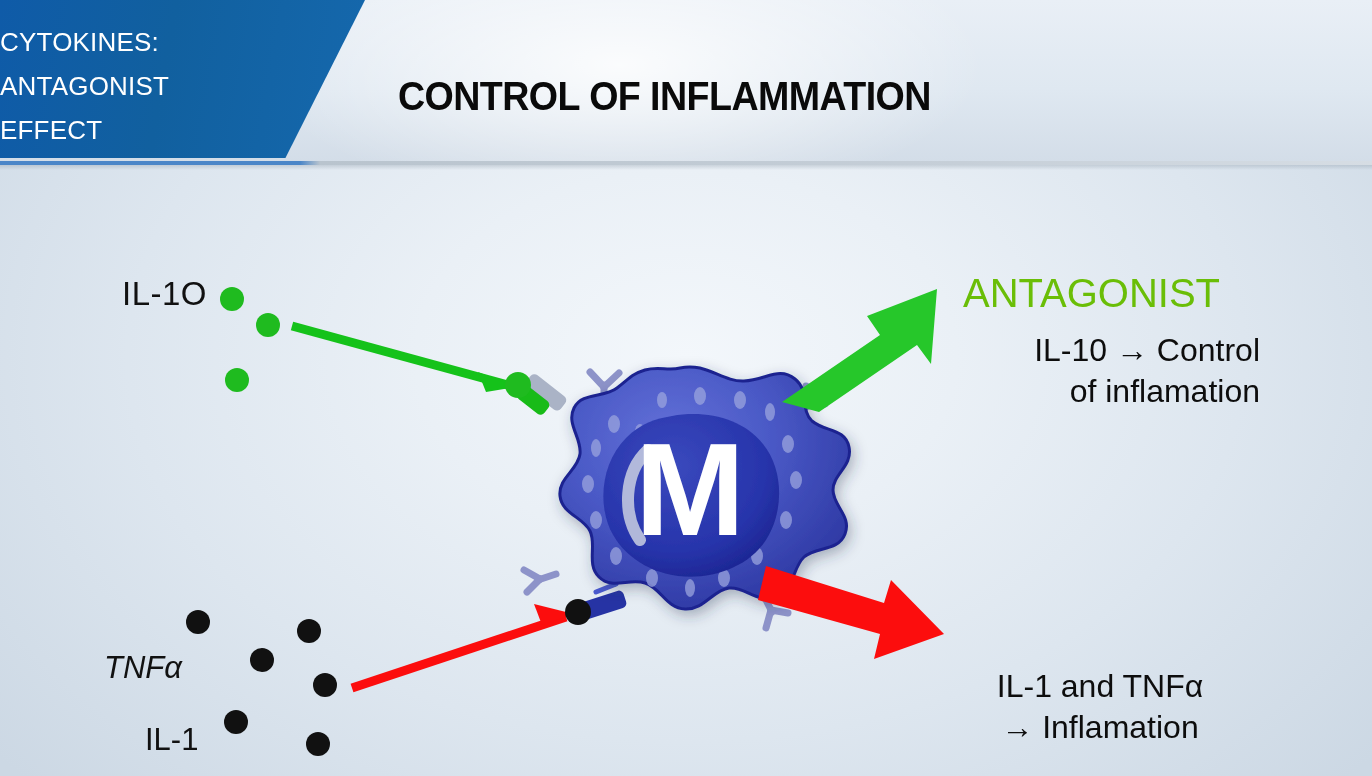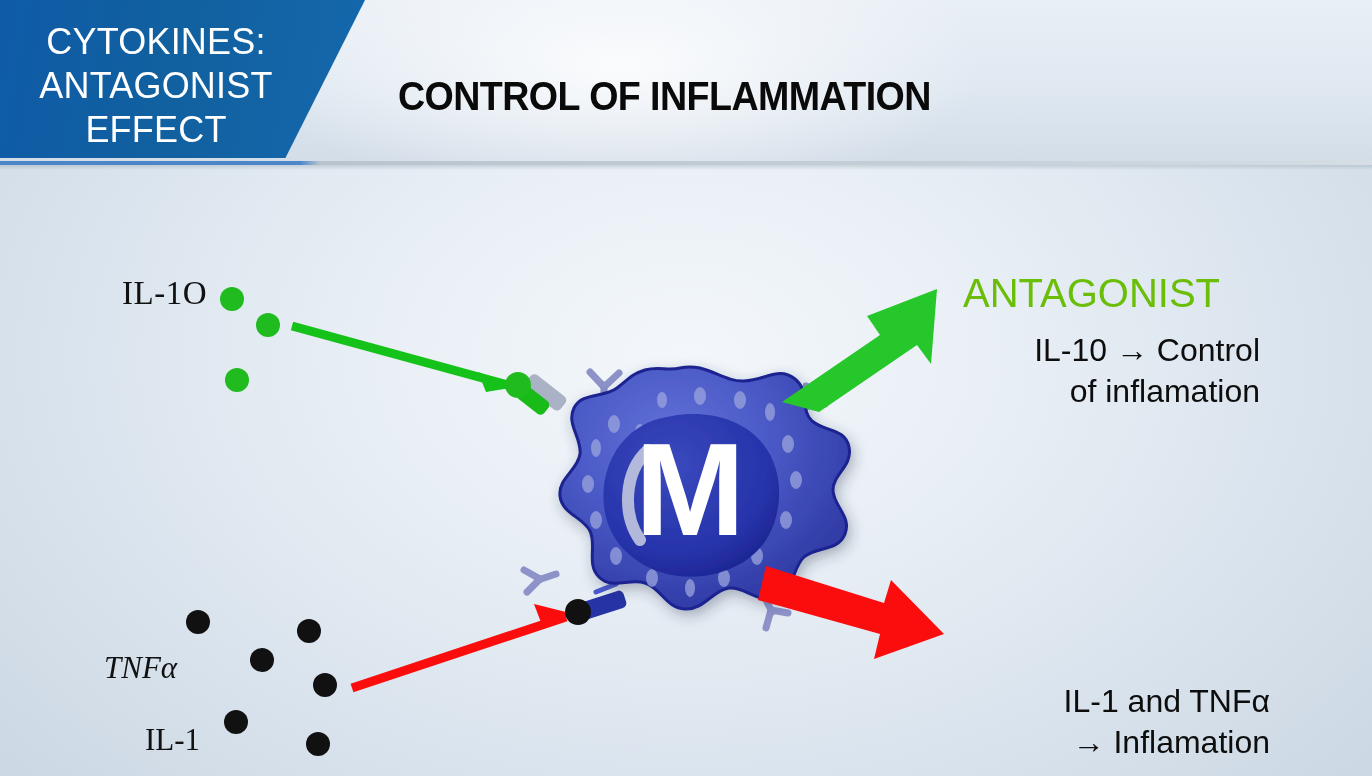--- a/index.html
+++ b/index.html
@@ -61,23 +61,23 @@
     left: 0; top: 0;
     width: 365px; height: 158px;
     background: linear-gradient(100deg, #0f5ba8 0%, #11609f 45%, #1568ad 100%);
     -webkit-clip-path: polygon(0 0, 100% 0, 78.2% 100%, 0 100%);
     clip-path: polygon(0 0, 100% 0, 78.2% 100%, 0 100%);
   }
   #banner-title {
     position: absolute;
     left: 0; top: 20px;
     width: 312px;
-    text-align: center;
+    text-align: left;
     color: #ffffff;
-    font-size: 36px;
+    font-size: 26px;
     line-height: 44px;
     letter-spacing: 0.2px;
     white-space: pre-line;
     font-family: "Liberation Sans", sans-serif;
   }
 
   #slide-title {
     position: absolute;
     left: 398px; top: 74px;
     font-size: 40px;
@@ -87,21 +87,21 @@
     transform: scaleX(0.94);
     transform-origin: left center;
     font-family: "Liberation Sans", sans-serif;
     white-space: nowrap;
   }
 
   
   .label {
     position: absolute;
     color: #111111;
-    font-family: Liberation Serif, serif;
+    font-family: Liberation Sans, sans-serif;
     white-space: nowrap;
   }
   #label-il10 {
     left: 122px; top: 275px;
     font-size: 33px;
     letter-spacing: 0.5px;
   }
   #label-tnfa {
     left: 104px; top: 650px;
     font-size: 31px;
@@ -134,23 +134,23 @@
   #heading-activation {
     position: absolute;
     left: 968px; top: 589px;
     font-size: 40px;
     color: #fc0d0d;
     white-space: nowrap;
     font-family: "Liberation Sans", sans-serif;
   }
   #text-activation {
     position: absolute;
-    left: 930px; top: 681px;
+    left: 930px; top: 666px;
     width: 340px;
-    text-align: right;
+    text-align: center;
     font-size: 32px;
     line-height: 41px;
     color: #0d0d0d;
     white-space: pre-line;
     font-family: "Liberation Sans", sans-serif;
   }
 
   
   #art {
     position: absolute;

